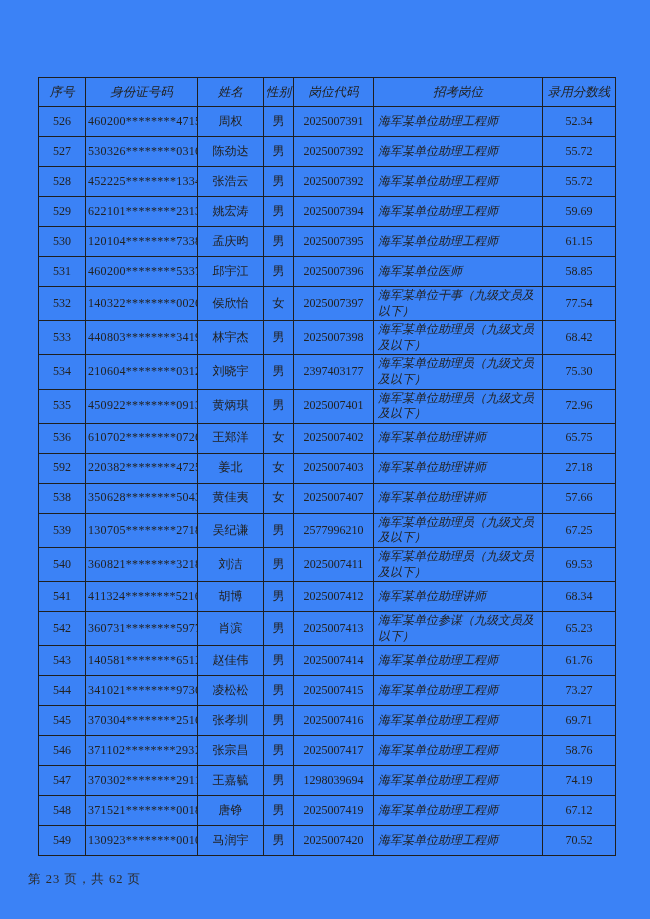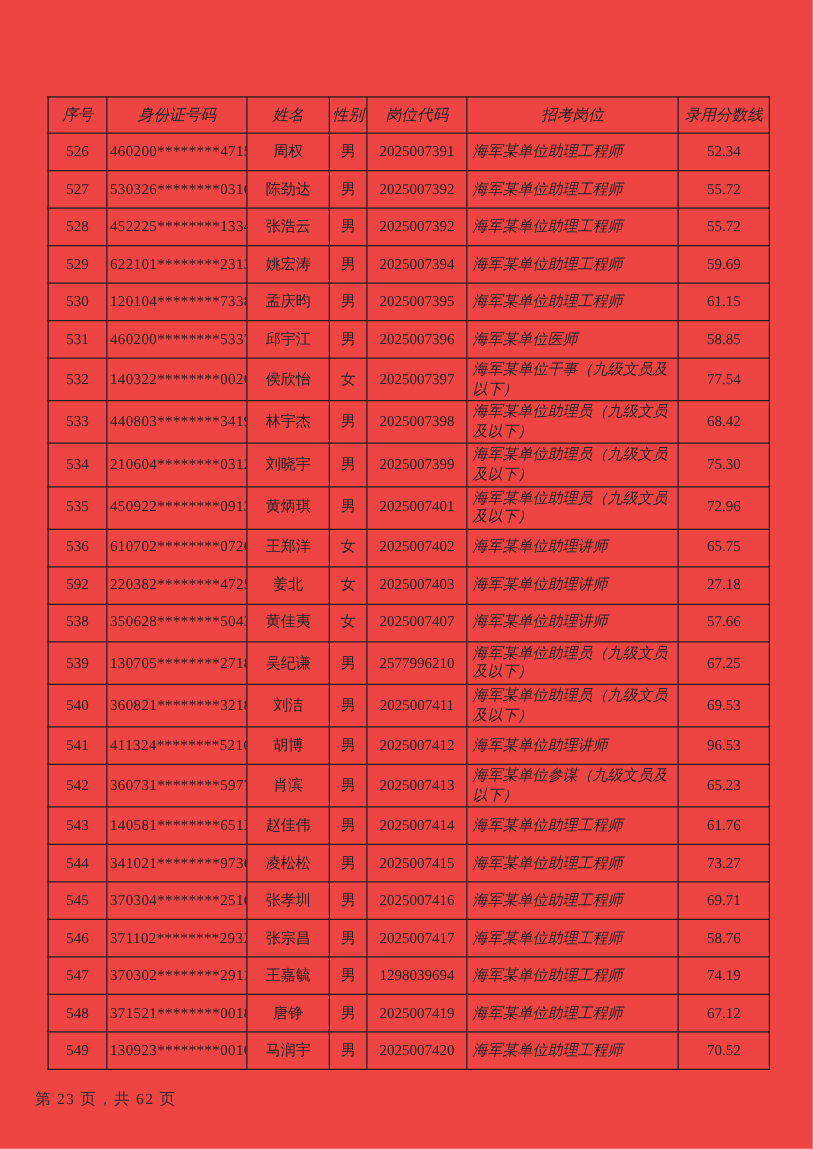--- a/index.html
+++ b/index.html
@@ -3,21 +3,21 @@
 <meta charset="utf-8">
 <style>
   html, body {
     margin: 0;
     padding: 0;
   }
   .page {
     position: relative;
     width: 650px;
     height: 919px;
-    background: #ef4444;
+    background: #3b82f6;
     font-family: "Liberation Serif", "DejaVu Serif", serif;
     color: #222222;
     overflow: hidden;
   }
   table.score-table {
     position: absolute;
     left: 38px;
     top: 77px;
     width: 577px;
     border-collapse: collapse;
@@ -167,21 +167,21 @@
       <td class="cell-gender">男</td>
       <td class="cell-code">2025007398</td>
       <td class="cell-position">海军某单位助理员（九级文员及以下）</td>
       <td class="cell-score">68.42</td>
     </tr>
         <tr>
       <td class="cell-seq">534</td>
       <td class="cell-id">210604********0312</td>
       <td class="cell-name">刘晓宇</td>
       <td class="cell-gender">男</td>
-      <td class="cell-code">2025007399</td>
+      <td class="cell-code">2397403177</td>
       <td class="cell-position">海军某单位助理员（九级文员及以下）</td>
       <td class="cell-score">75.30</td>
     </tr>
         <tr>
       <td class="cell-seq">535</td>
       <td class="cell-id">450922********0913</td>
       <td class="cell-name">黄炳琪</td>
       <td class="cell-gender">男</td>
       <td class="cell-code">2025007401</td>
       <td class="cell-position">海军某单位助理员（九级文员及以下）</td>
@@ -232,21 +232,21 @@
       <td class="cell-position">海军某单位助理员（九级文员及以下）</td>
       <td class="cell-score">69.53</td>
     </tr>
         <tr>
       <td class="cell-seq">541</td>
       <td class="cell-id">411324********5216</td>
       <td class="cell-name">胡博</td>
       <td class="cell-gender">男</td>
       <td class="cell-code">2025007412</td>
       <td class="cell-position">海军某单位助理讲师</td>
-      <td class="cell-score">96.53</td>
+      <td class="cell-score">68.34</td>
     </tr>
         <tr>
       <td class="cell-seq">542</td>
       <td class="cell-id">360731********5977</td>
       <td class="cell-name">肖滨</td>
       <td class="cell-gender">男</td>
       <td class="cell-code">2025007413</td>
       <td class="cell-position">海军某单位参谋（九级文员及以下）</td>
       <td class="cell-score">65.23</td>
     </tr>

